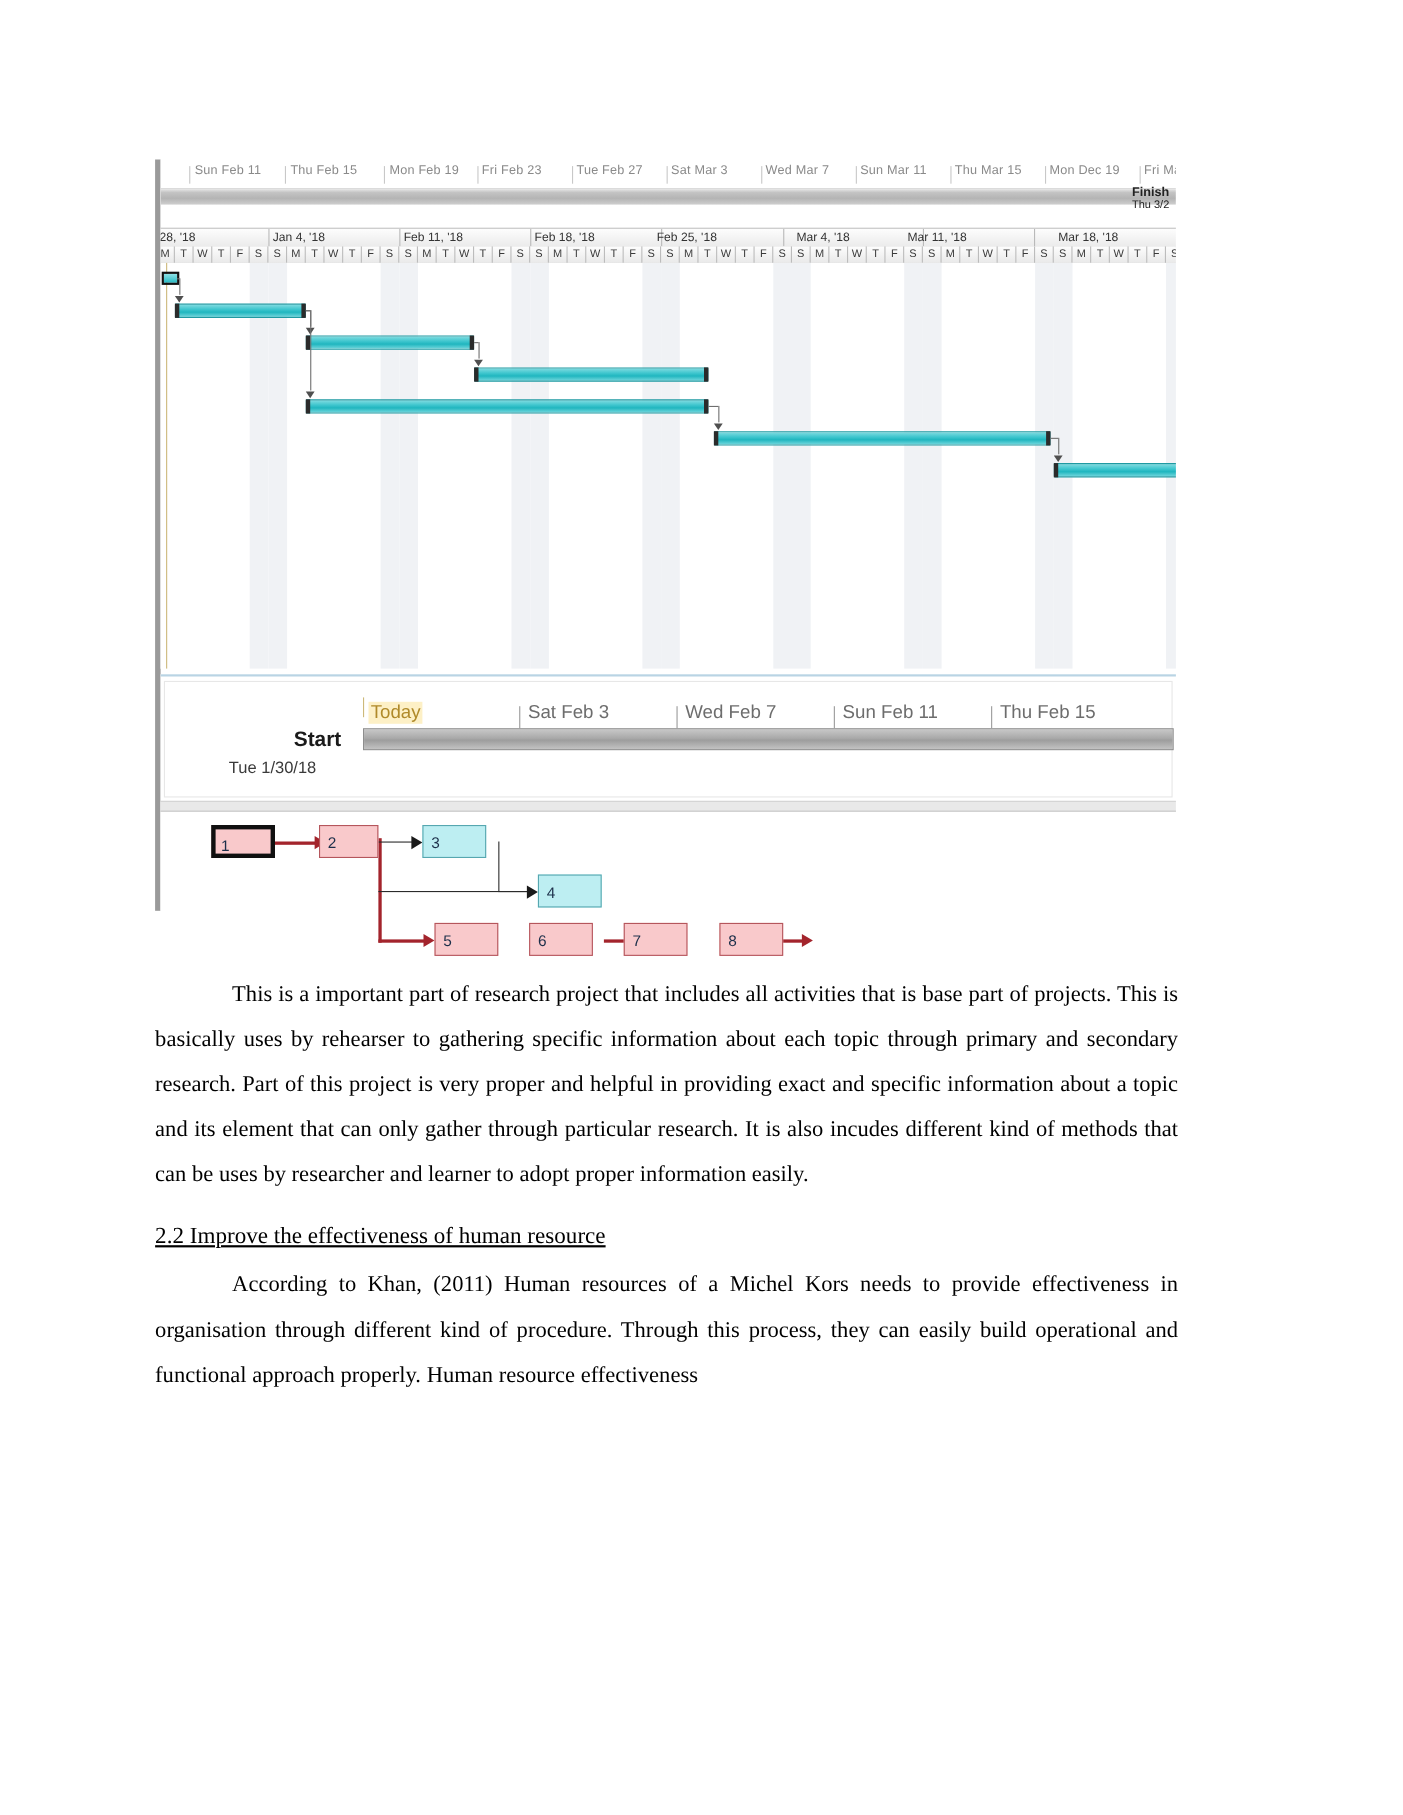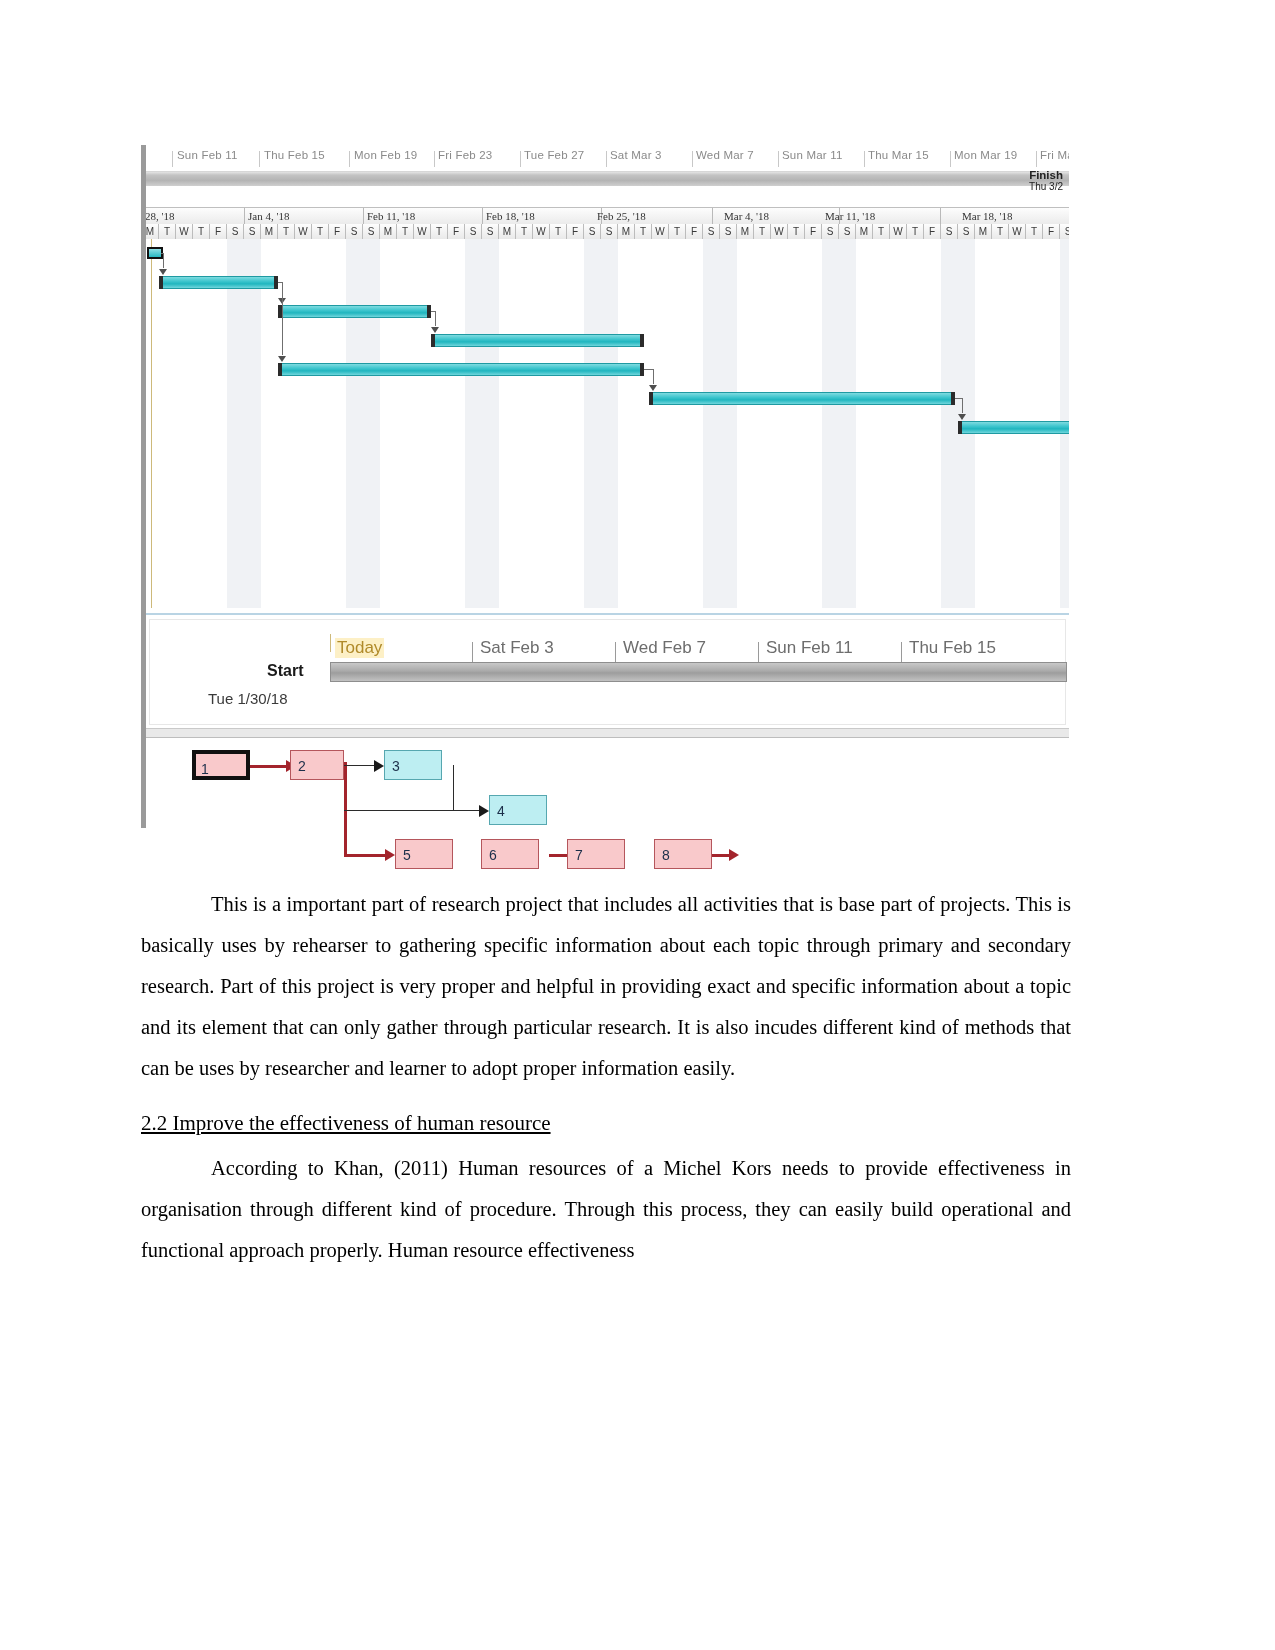--- a/index.html
+++ b/index.html
@@ -115,21 +115,21 @@
     height: 16px;
     width: 1100px;
     background: linear-gradient(to bottom,#fdfdfd,#ebebeb);
     border-bottom: 1px solid #c9c9c9;
   }
   .g-week {
     position: absolute;
     top: 0;
     height: 16px;
     border-right: 1px solid #b9b9b9;
-    font-family: Liberation Serif, serif;
+    font-family: Liberation Sans, sans-serif;
     font-size: 11px;
     color: #333;
     padding-left: 3px;
     box-sizing: border-box;
     line-height: 16px;
     white-space: nowrap;
   }
   .g-dayrow {
     position: absolute;
     left: 0; top: 16px;
@@ -256,21 +256,21 @@
   }
   .tl-band {
     position: absolute;
     background: linear-gradient(to bottom,#c8c8c8,#a9a9a9 45%,#9d9d9d 55%, #c2c2c2);
     border: 1px solid #8e8e8e;
     box-sizing: border-box;
   }
   .tl-startlab {
     position: absolute;
     font-family: "Liberation Sans", sans-serif;
-    font-size: 16px;
+    font-size: 19px;
     font-weight: bold;
     color: #1a1a1a;
     white-space: nowrap;
   }
   .tl-startdate {
     position: absolute;
     font-family: "Liberation Sans", sans-serif;
     font-size: 15px;
     color: #3a3a3a;
     white-space: nowrap;
@@ -409,21 +409,21 @@
         <div class="ov-lab" style="left:378px;">Tue Feb 27</div>
         <div class="ov-tick" style="left:460px;"></div>
         <div class="ov-lab" style="left:464px;">Sat Mar 3</div>
         <div class="ov-tick" style="left:546px;"></div>
         <div class="ov-lab" style="left:550px;">Wed Mar 7</div>
         <div class="ov-tick" style="left:632px;"></div>
         <div class="ov-lab" style="left:636px;">Sun Mar 11</div>
         <div class="ov-tick" style="left:718px;"></div>
         <div class="ov-lab" style="left:722px;">Thu Mar 15</div>
         <div class="ov-tick" style="left:804px;"></div>
-        <div class="ov-lab" style="left:808px;">Mon Mar 19</div>
+        <div class="ov-lab" style="left:808px;">Mon Dec 19</div>
         <div class="ov-tick" style="left:890px;"></div>
         <div class="ov-lab" style="left:894px;">Fri Mar</div>
       </div>
       <div class="ov-bar"></div>
       <div class="ov-finish">
         <span>Finish</span>
         <span class="small">Thu 3/2</span>
       </div>
     </div>
 

